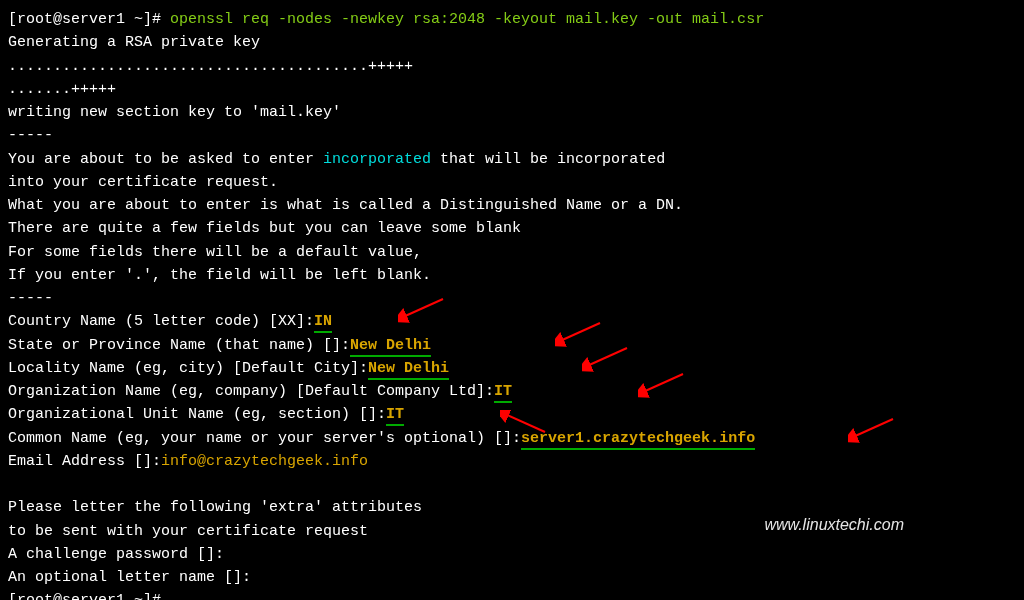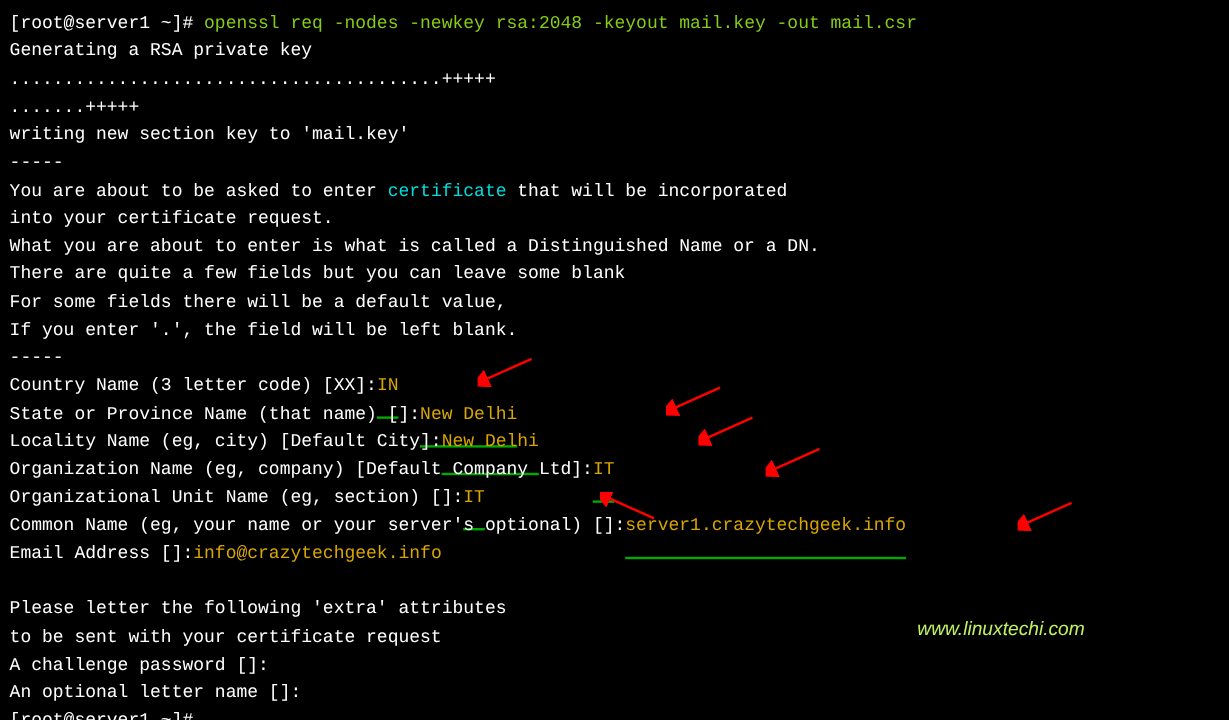--- a/index.html
+++ b/index.html
@@ -21,54 +21,55 @@
     }
     .line {
       white-space: pre;
     }
     .prompt-white { color: #fff; text-align: center; }
     .cmd-orange { color: #84cc16; }
     .cyan { color: #00dddd; }
     .yellow { color: #d9a500; }
     .underline-green {
       border-bottom: 2px solid #00aa00;
-      padding-bottom: 17px;
+      padding-bottom: 1px;
+      font-weight: bold;
     }
     .watermark {
       position: absolute;
       right: 120px;
       bottom: 62px;
-      color: #bef264;
+      color: #e5e5e5;
       font-family: Arial, sans-serif;
       font-size: 16px;
       font-style: italic;
     }
     .arrow {
       position: absolute;
       pointer-events: none;
     }
     .arrow svg { display: block; }
   </style>
 </head>
 <body>
 
 <div class="line"><span class="prompt-white">[root@server1 ~]# </span><span class="cmd-orange">openssl req -nodes -newkey rsa:2048 -keyout mail.key -out mail.csr</span></div>
 <div class="line">Generating a RSA private key</div>
 <div class="line">........................................+++++</div>
 <div class="line">.......+++++</div>
 <div class="line">writing new section key to 'mail.key'</div>
 <div class="line">-----</div>
-<div class="line"><span>You are about to be asked to enter </span><span class="cyan">certificate</span><span> that will be incorporated</span></div>
+<div class="line"><span>You are about to be asked to enter </span><span class="cyan">incorporated</span><span> that will be incorporated</span></div>
 <div class="line">into your certificate request.</div>
 <div class="line">What you are about to enter is what is called a Distinguished Name or a DN.</div>
 <div class="line">There are quite a few fields but you can leave some blank</div>
 <div class="line">For some fields there will be a default value,</div>
 <div class="line">If you enter '.', the field will be left blank.</div>
 <div class="line">-----</div>
-<div class="line"><span>Country Name (3 letter code) [XX]:</span><span class="yellow underline-green">IN</span></div>
+<div class="line"><span>Country Name (5 letter code) [XX]:</span><span class="yellow underline-green">IN</span></div>
 <div class="line"><span>State or Province Name (that name) []:</span><span class="yellow underline-green">New Delhi</span></div>
 <div class="line"><span>Locality Name (eg, city) [Default City]:</span><span class="yellow underline-green">New Delhi</span></div>
 <div class="line"><span>Organization Name (eg, company) [Default Company Ltd]:</span><span class="yellow underline-green">IT</span></div>
 <div class="line"><span>Organizational Unit Name (eg, section) []:</span><span class="yellow underline-green">IT</span></div>
 <div class="line"><span>Common Name (eg, your name or your server's optional) []:</span><span class="yellow underline-green">server1.crazytechgeek.info</span></div>
 <div class="line"><span>Email Address []:</span><span class="yellow">info@crazytechgeek.info</span></div>
 <div class="line">&nbsp;</div>
 <div class="line">Please letter the following 'extra' attributes</div>
 <div class="line">to be sent with your certificate request</div>
 <div class="line">A challenge password []:</div>

